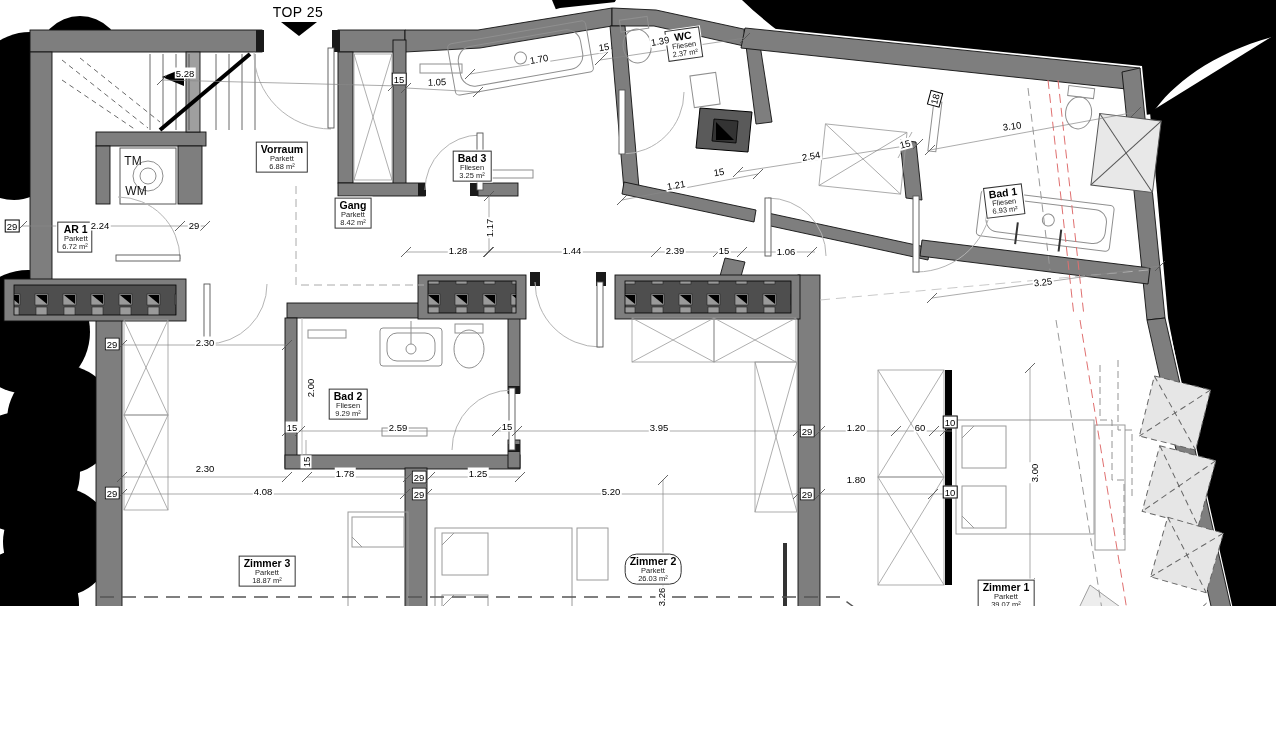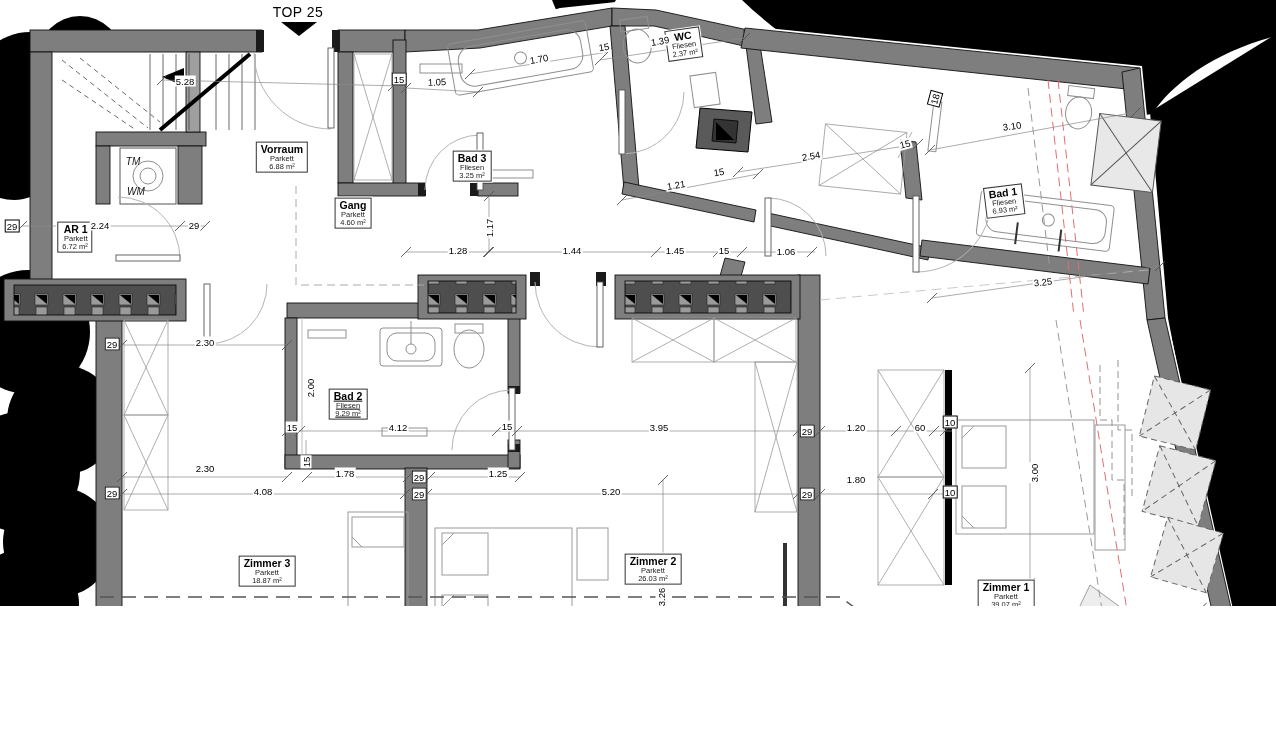--- a/index.html
+++ b/index.html
@@ -10,21 +10,21 @@
   .plan-title{position:absolute;left:298px;top:12px;transform:translate(-50%,-50%);
               font-size:14px;color:#000;letter-spacing:.5px;}
   .dim{position:absolute;font-size:9.5px;color:#000;background:#fff;
        padding:0 1px;line-height:11px;white-space:nowrap;}
   .dim.boxed{border:1px solid #000;}
   .room-label{position:absolute;background:#fff;border:1px solid #333;
       padding:1px 4px;text-align:center;line-height:1.05;box-shadow:0 0 0 1px #fff;}
   .room-label .rl-name{font-weight:bold;font-size:10.5px;color:#000;}
   .room-label .rl-floor{font-size:7.5px;color:#222;}
   .room-label .rl-area{font-size:7.5px;color:#222;}
-  .misc{position:absolute;font-size:10px;color:#111;font-style:italic;}
+  .misc{position:absolute;font-size:12px;color:#111;}
   .note{position:absolute;font-size:6.5px;color:#999;}
 </style>
 </head>
 <body>
 
 <div id="stage">
 <svg id="drawing" width="1276" height="750" viewBox="0 0 1276 750">
   <defs>
     <pattern id="bandp" width="28" height="32" patternUnits="userSpaceOnUse">
       <rect x="0" y="0" width="28" height="32" fill="#4e4e4e"></rect>
@@ -450,21 +450,21 @@
 <div id="labels">
   <div class="plan-title">TOP 25</div>
 <div class="room-label" style="left: 282px; top: 157px; transform: translate(-50%, -50%) rotate(0deg);">
         <div class="rl-name">Vorraum</div>
         <div class="rl-floor">Parkett</div>
         <div class="rl-area">6.88 m²</div>
       </div>
       <div class="room-label" style="left: 353px; top: 213px; transform: translate(-50%, -50%) rotate(0deg);">
         <div class="rl-name">Gang</div>
         <div class="rl-floor">Parkett</div>
-        <div class="rl-area">4.60 m²</div>
+        <div class="rl-area">8.42 m²</div>
       </div>
       <div class="room-label" style="left: 75px; top: 237px; transform: translate(-50%, -50%) rotate(0deg); text-align: right;">
         <div class="rl-name">AR 1</div>
         <div class="rl-floor">Parkett</div>
         <div class="rl-area">6.72 m²</div>
       </div>
       <div class="room-label" style="left: 472px; top: 166px; transform: translate(-50%, -50%) rotate(0deg);">
         <div class="rl-name">Bad 3</div>
         <div class="rl-floor">Fliesen</div>
         <div class="rl-area">3.25 m²</div>
@@ -472,78 +472,78 @@
       <div class="room-label" style="left: 684px; top: 44px; transform: translate(-50%, -50%) rotate(-8deg);">
         <div class="rl-name">WC</div>
         <div class="rl-floor">Fliesen</div>
         <div class="rl-area">2.37 m²</div>
       </div>
       <div class="room-label" style="left: 1004px; top: 201px; transform: translate(-50%, -50%) rotate(-7deg);">
         <div class="rl-name">Bad 1</div>
         <div class="rl-floor">Fliesen</div>
         <div class="rl-area">6.93 m²</div>
       </div>
-      <div class="room-label" style="left: 348px; top: 404px; transform: translate(-50%, -50%) rotate(0deg); text-decoration: underline;">
+      <div class="room-label" style="left: 348px; top: 404px; transform: translate(-50%, -50%) rotate(0deg);">
         <div class="rl-name">Bad 2</div>
         <div class="rl-floor">Fliesen</div>
         <div class="rl-area">9.29 m²</div>
       </div>
       <div class="room-label" style="left: 267px; top: 571px; transform: translate(-50%, -50%) rotate(0deg);">
         <div class="rl-name">Zimmer 3</div>
         <div class="rl-floor">Parkett</div>
         <div class="rl-area">18.87 m²</div>
       </div>
-      <div class="room-label" style="left: 653px; top: 569px; transform: translate(-50%, -50%) rotate(0deg);">
+      <div class="room-label" style="left: 653px; top: 569px; transform: translate(-50%, -50%) rotate(0deg); border-radius: 12px;">
         <div class="rl-name">Zimmer 2</div>
         <div class="rl-floor">Parkett</div>
         <div class="rl-area">26.03 m²</div>
       </div>
       <div class="room-label" style="left: 1006px; top: 571px; transform: translate(-50%, -50%) rotate(0deg); margin-top: 24px;">
         <div class="rl-name">Zimmer 1</div>
         <div class="rl-floor">Parkett</div>
         <div class="rl-area">39.07 m²</div>
       </div>
-      <span class="dim" style="left: 185px; top: 73px; transform: translate(-50%, -50%) rotate(0deg); margin-top: 8px;">5.28</span>
+      <span class="dim" style="left: 185px; top: 73px; transform: translate(-50%, -50%) rotate(0deg);">5.28</span>
       <span class="dim boxed" style="left: 399px; top: 79px; transform: translate(-50%, -50%) rotate(0deg);">15</span>
       <span class="dim" style="left: 437px; top: 82px; transform: translate(-50%, -50%) rotate(-2deg);">1.05</span>
       <span class="dim" style="left: 539px; top: 59px; transform: translate(-50%, -50%) rotate(-10deg);">1.70</span>
       <span class="dim" style="left: 604px; top: 47px; transform: translate(-50%, -50%) rotate(-9deg);">15</span>
       <span class="dim" style="left: 660px; top: 41px; transform: translate(-50%, -50%) rotate(-9deg);">1.39</span>
       <span class="dim" style="left: 811px; top: 156px; transform: translate(-50%, -50%) rotate(-9deg);">2.54</span>
       <span class="dim" style="left: 676px; top: 185px; transform: translate(-50%, -50%) rotate(-9deg);">1.21</span>
       <span class="dim" style="left: 719px; top: 172px; transform: translate(-50%, -50%) rotate(-9deg);">15</span>
       <span class="dim" style="left: 905px; top: 144px; transform: translate(-50%, -50%) rotate(-15deg);">15</span>
       <span class="dim boxed" style="left: 935px; top: 99px; transform: translate(-50%, -50%) rotate(-75deg);">18</span>
       <span class="dim" style="left: 1012px; top: 126px; transform: translate(-50%, -50%) rotate(-8deg);">3.10</span>
       <span class="dim" style="left: 1043px; top: 282px; transform: translate(-50%, -50%) rotate(-7deg);">3.25</span>
       <span class="dim boxed" style="left: 12px; top: 226px; transform: translate(-50%, -50%) rotate(0deg);">29</span>
       <span class="dim" style="left: 100px; top: 225px; transform: translate(-50%, -50%) rotate(0deg);">2.24</span>
       <span class="dim" style="left: 194px; top: 225px; transform: translate(-50%, -50%) rotate(0deg);">29</span>
       <span class="dim" style="left: 489px; top: 228px; transform: translate(-50%, -50%) rotate(-90deg);">1.17</span>
       <span class="dim" style="left: 447px; top: 250px; transform: translate(-50%, -50%) rotate(0deg); margin-left: 11px;">1.28</span>
       <span class="dim" style="left: 572px; top: 250px; transform: translate(-50%, -50%) rotate(0deg);">1.44</span>
-      <span class="dim" style="left: 675px; top: 250px; transform: translate(-50%, -50%) rotate(0deg);">1.45</span>
+      <span class="dim" style="left: 675px; top: 250px; transform: translate(-50%, -50%) rotate(0deg);">2.39</span>
       <span class="dim" style="left: 724px; top: 250px; transform: translate(-50%, -50%) rotate(0deg);">15</span>
       <span class="dim" style="left: 786px; top: 251px; transform: translate(-50%, -50%) rotate(0deg);">1.06</span>
       <span class="dim boxed" style="left: 112px; top: 344px; transform: translate(-50%, -50%) rotate(0deg);">29</span>
       <span class="dim" style="left: 205px; top: 342px; transform: translate(-50%, -50%) rotate(0deg);">2.30</span>
       <span class="dim" style="left: 310px; top: 388px; transform: translate(-50%, -50%) rotate(-90deg);">2.00</span>
       <span class="dim" style="left: 292px; top: 427px; transform: translate(-50%, -50%) rotate(0deg);">15</span>
-      <span class="dim" style="left: 398px; top: 427px; transform: translate(-50%, -50%) rotate(0deg);">4.12</span>
+      <span class="dim" style="left: 398px; top: 427px; transform: translate(-50%, -50%) rotate(0deg);">2.59</span>
       <span class="dim" style="left: 507px; top: 426px; transform: translate(-50%, -50%) rotate(0deg);">15</span>
       <span class="dim" style="left: 659px; top: 427px; transform: translate(-50%, -50%) rotate(0deg); text-align: right;">3.95</span>
       <span class="dim boxed" style="left: 807px; top: 431px; transform: translate(-50%, -50%) rotate(0deg);">29</span>
       <span class="dim" style="left: 856px; top: 427px; transform: translate(-50%, -50%) rotate(0deg);">1.20</span>
       <span class="dim" style="left: 920px; top: 427px; transform: translate(-50%, -50%) rotate(0deg);">60</span>
       <span class="dim boxed" style="left: 950px; top: 422px; transform: translate(-50%, -50%) rotate(0deg);">10</span>
       <span class="dim" style="left: 205px; top: 468px; transform: translate(-50%, -50%) rotate(0deg);">2.30</span>
       <span class="dim" style="left: 306px; top: 462px; transform: translate(-50%, -50%) rotate(-90deg);">15</span>
       <span class="dim" style="left: 345px; top: 473px; transform: translate(-50%, -50%) rotate(0deg);">1.78</span>
       <span class="dim boxed" style="left: 419px; top: 477px; transform: translate(-50%, -50%) rotate(0deg);">29</span>
-      <span class="dim" style="left: 498px; top: 473px; transform: translate(-50%, -50%) rotate(0deg);">1.25</span>
+      <span class="dim" style="left: 478px; top: 473px; transform: translate(-50%, -50%) rotate(0deg);">1.25</span>
       <span class="dim" style="left: 263px; top: 491px; transform: translate(-50%, -50%) rotate(0deg);">4.08</span>
       <span class="dim boxed" style="left: 112px; top: 493px; transform: translate(-50%, -50%) rotate(0deg);">29</span>
       <span class="dim boxed" style="left: 419px; top: 494px; transform: translate(-50%, -50%) rotate(0deg);">29</span>
       <span class="dim" style="left: 611px; top: 491px; transform: translate(-50%, -50%) rotate(0deg);">5.20</span>
       <span class="dim boxed" style="left: 807px; top: 494px; transform: translate(-50%, -50%) rotate(0deg);">29</span>
       <span class="dim" style="left: 856px; top: 479px; transform: translate(-50%, -50%) rotate(0deg);">1.80</span>
       <span class="dim boxed" style="left: 950px; top: 492px; transform: translate(-50%, -50%) rotate(0deg);">10</span>
       <span class="dim" style="left: 1034px; top: 473px; transform: translate(-50%, -50%) rotate(-90deg);">3.00</span>
       <span class="dim" style="left: 661px; top: 597px; transform: translate(-50%, -50%) rotate(-90deg);">3.26</span>
       <span class="dim" style="left: 1030px; top: 649px; transform: translate(-50%, -50%) rotate(-90deg);">1.83</span>

